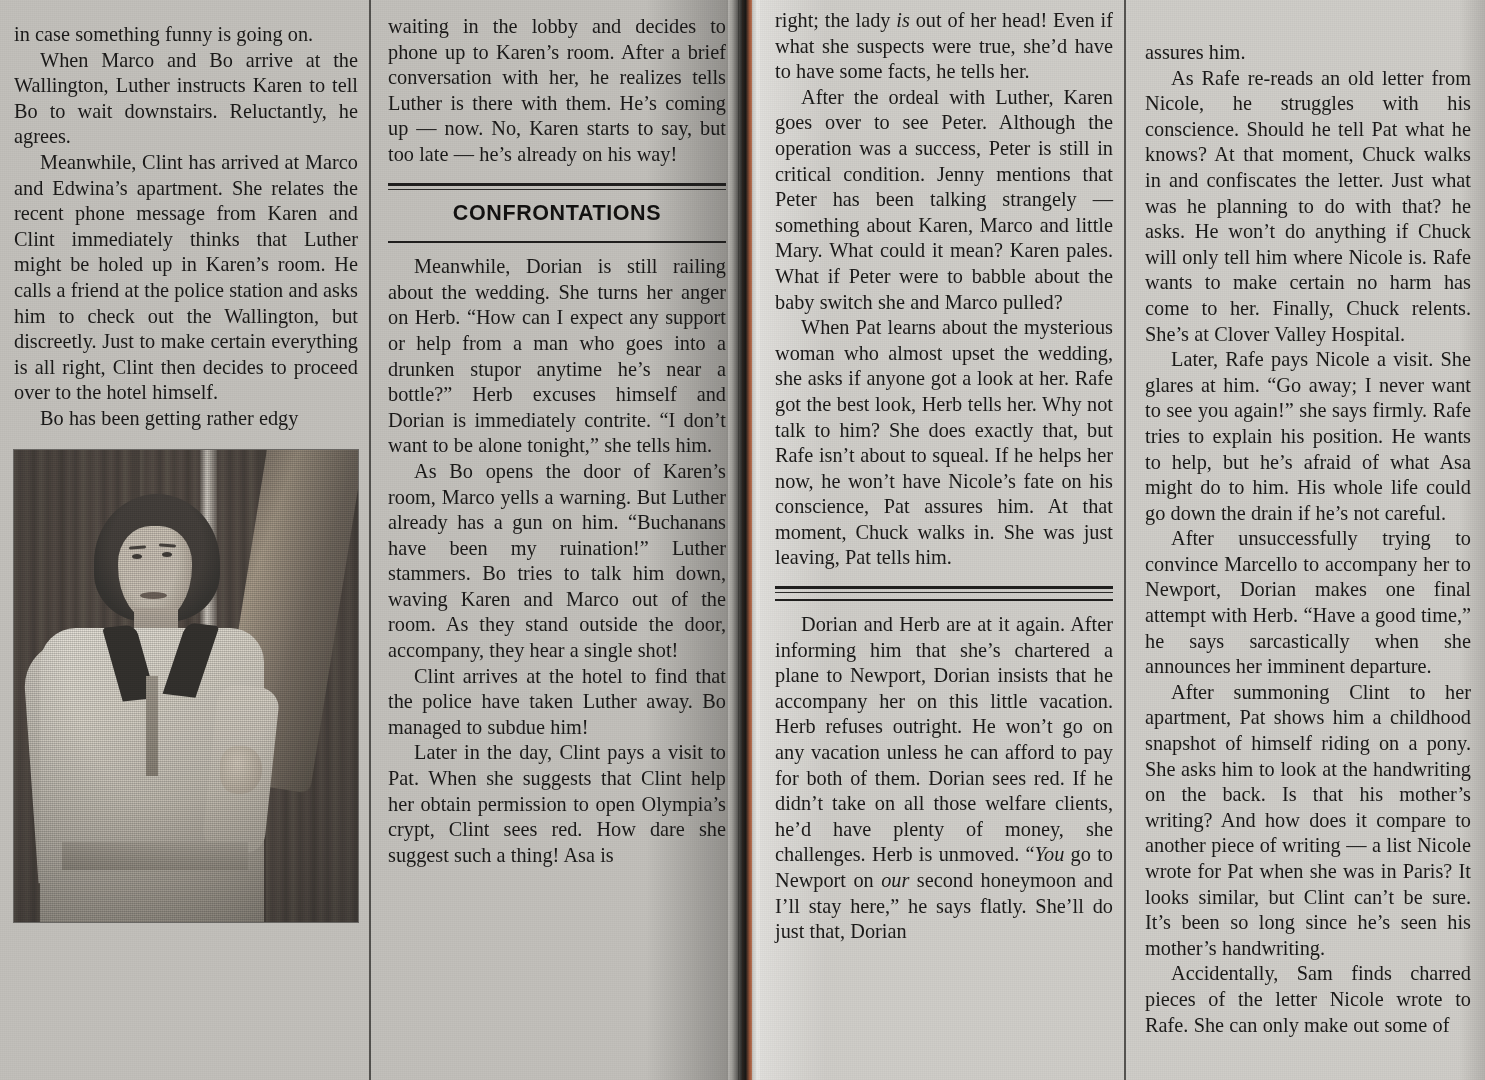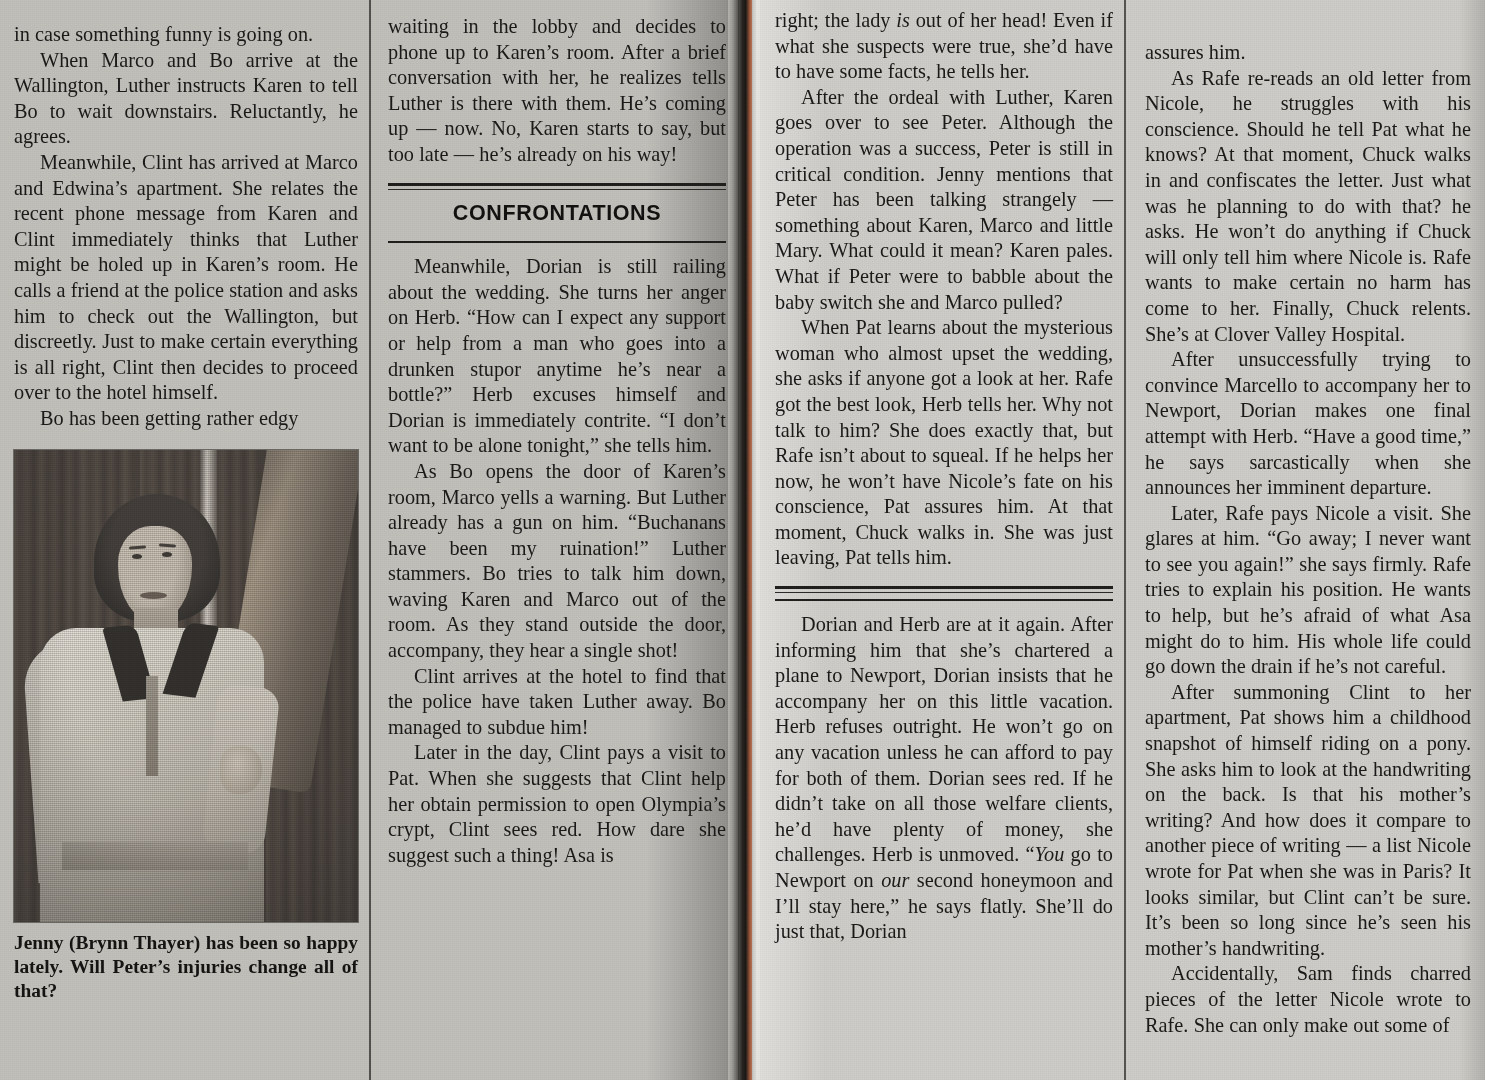--- a/index.html
+++ b/index.html
@@ -270,21 +270,20 @@
         <div class="fig-collar-l"></div>
         <div class="fig-collar-r"></div>
         <div class="fig-placket"></div>
         <div class="fig-arm"></div>
         <div class="fig-hand"></div>
         <div class="fig-waist"></div>
         <div class="photo-vig"></div>
         <div class="photo-halftone"></div>
         <div class="photo-wash"></div>
       </div>
-      <div class="caption">Jenny (Brynn Thayer) has been so happy lately. Will Peter’s injuries change all of that?</div>
     </div>
   </div>
 
   <div class="col" id="col2">
     <p class="noindent">waiting in the lobby and decides to phone up to Karen’s room. After a brief conversation with her, he realizes tells Luther is there with them. He’s coming up — now. No, Karen starts to say, but too late — he’s already on his way!</p>
 
     <div class="sechead">
       <div class="rule-thick"></div>
       <div class="rule-thin"></div>
       <h2>CONFRONTATIONS</h2>
@@ -307,20 +306,20 @@
       <div class="rule-thin"></div>
       <div class="rule-bottom"></div>
     </div>
 
     <p>Dorian and Herb are at it again. After informing him that she’s chartered a plane to Newport, Dorian insists that he accompany her on this little vacation. Herb refuses outright. He won’t go on any vacation unless he can afford to pay for both of them. Dorian sees red. If he didn’t take on all those welfare clients, he’d have plenty of money, she challenges. Herb is unmoved. “<em>You</em> go to Newport on <em>our</em> second honeymoon and I’ll stay here,” he says flatly. She’ll do just that, Dorian</p>
   </div>
 
   <div class="col" id="col4">
     <p class="noindent">assures him.</p>
     <p>As Rafe re-reads an old letter from Nicole, he struggles with his conscience. Should he tell Pat what he knows? At that moment, Chuck walks in and confiscates the letter. Just what was he planning to do with that? he asks. He won’t do anything if Chuck will only tell him where Nicole is. Rafe wants to make certain no harm has come to her. Finally, Chuck relents. She’s at Clover Valley Hospital.</p>
+    <p>Later, Rafe pays Nicole a visit. She glares at him. “Go away; I never want to see you again!” she says firmly. Rafe tries to explain his position. He wants to help, but he’s afraid of what Asa might do to him. His whole life could go down the drain if he’s not careful.</p>
     <p>After unsuccessfully trying to convince Marcello to accompany her to Newport, Dorian makes one final attempt with Herb. “Have a good time,” he says sarcastically when she announces her imminent departure.</p>
-    <p>Later, Rafe pays Nicole a visit. She glares at him. “Go away; I never want to see you again!” she says firmly. Rafe tries to explain his position. He wants to help, but he’s afraid of what Asa might do to him. His whole life could go down the drain if he’s not careful.</p>
     <p>After summoning Clint to her apartment, Pat shows him a childhood snapshot of himself riding on a pony. She asks him to look at the handwriting on the back. Is that his mother’s writing? And how does it compare to another piece of writing — a list Nicole wrote for Pat when she was in Paris? It looks similar, but Clint can’t be sure. It’s been so long since he’s seen his mother’s handwriting.</p>
     <p>Accidentally, Sam finds charred pieces of the letter Nicole wrote to Rafe. She can only make out some of</p>
   </div>
 
   <div id="grain"></div>
 </div>
 
 </body></html>

